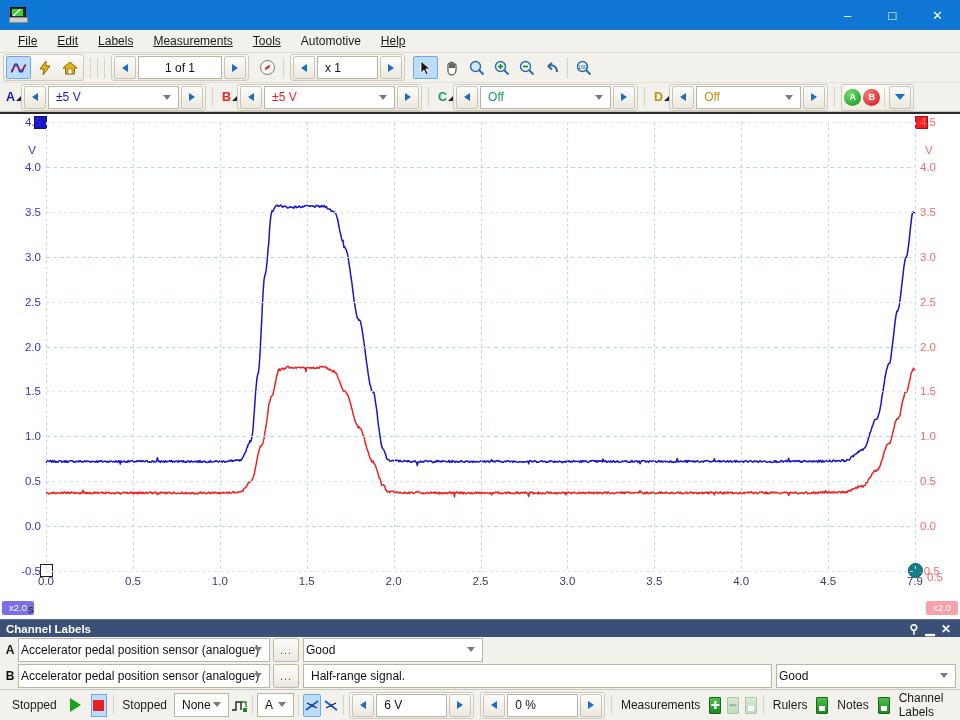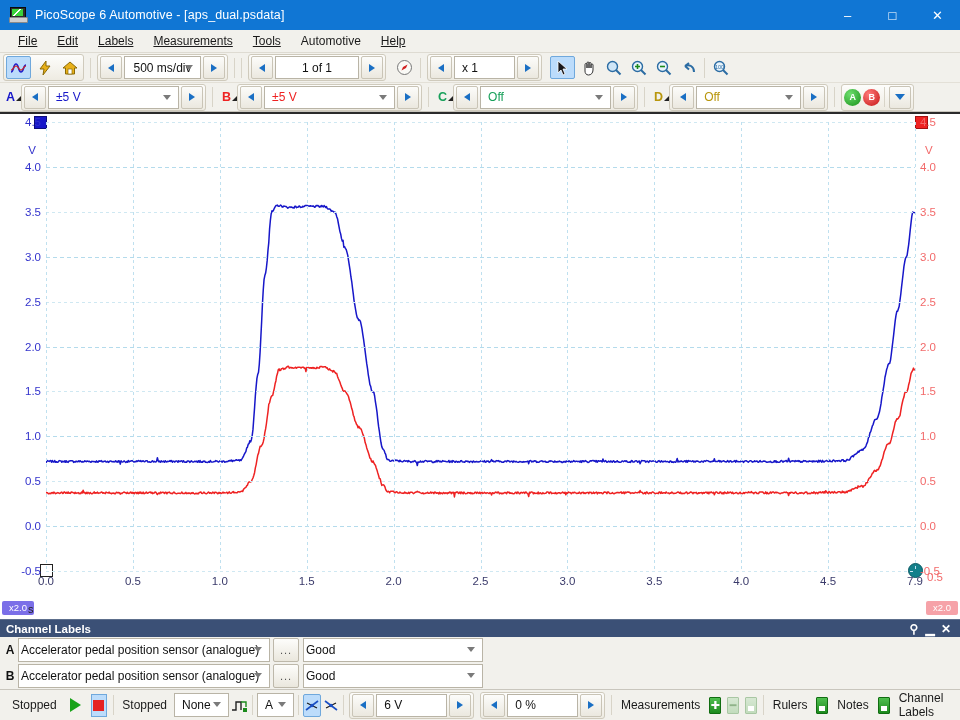--- a/index.html
+++ b/index.html
@@ -120,21 +120,20 @@
 </head>
 <body>
 
 <div class="app">
 
   <div class="titlebar">
     <div class="tb-icon">
       <div class="scr"></div>
         <div class="base"></div>
     </div>
-    <div class="tb-title">PicoScope 6 Automotive - [aps_dual.psdata]</div>
     <div class="tb-spacer"></div>
     <div class="tb-btns">
       <div class="tb-btn">
           <span class="gl">–</span>
         </div>
       <div class="tb-btn">
           <span class="gl">□</span>
         </div>
       <div class="tb-btn close">
           <span class="gl">✕</span>
@@ -166,32 +165,20 @@
           </svg>
       </div>
       <div class="ico-btn">
         <svg width="16" height="16" viewBox="0 0 16 16">
             <path d="M8 2 L15 8 H12.5 V14 H3.5 V8 H1 Z" fill="#e8b018" stroke="#8a6a06" stroke-width="1"></path>
             <rect x="6" y="9" width="4" height="5" fill="#fff" stroke="#8a6a06" stroke-width=".7"></rect>
           </svg>
       </div>
     </div>
     <div class="sep"></div>
-    <div class="grp">
-      <div class="arrow-btn">
-          <div class="tri tri-l"></div>
-        </div>
-      <div class="field" style="width:75px">
-        <span>500 ms/div</span>
-        <span class="caret"></span>
-      </div>
-      <div class="arrow-btn">
-          <div class="tri tri-r"></div>
-        </div>
-    </div>
     <div class="sep"></div>
     <div class="sep"></div>
     <div class="grp">
       <div class="arrow-btn">
           <div class="tri tri-l"></div>
         </div>
       <div class="field" style="width:82px">
         <span>1 of 1</span>
       </div>
       <div class="arrow-btn">
@@ -441,20 +428,23 @@
       </div>
       <div class="drow">
         <div class="drow-tag">B</div>
         <div class="d-combo" style="width:248px">
           <span>Accelerator pedal position sensor (analogue)</span>
           <span class="caret"></span>
         </div>
         <div class="d-dots">
             <span>...</span>
           </div>
+        <div class="d-note" style="max-width:460px">
+          <span>Half-range signal.</span>
+        </div>
         <div class="d-combo" style="width:176px;margin-left:4px;flex:0 0 auto">
           <span>Good</span>
           <span class="caret"></span>
         </div>
       </div>
     </div>
   </div>
 
   <div class="status">
     <span class="stxt">Stopped</span>

